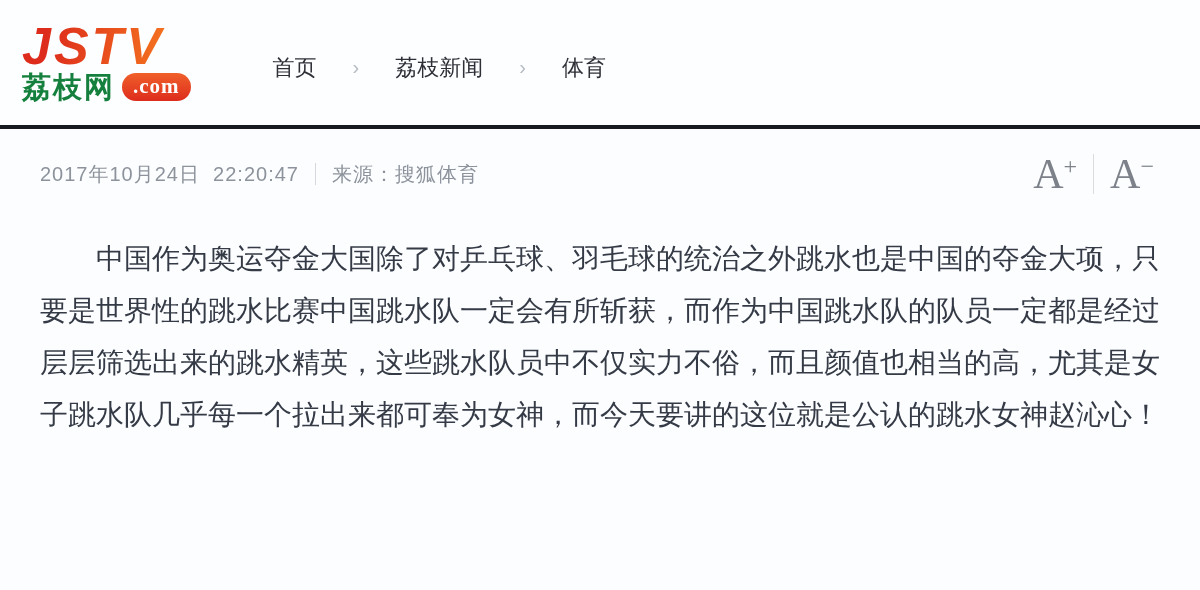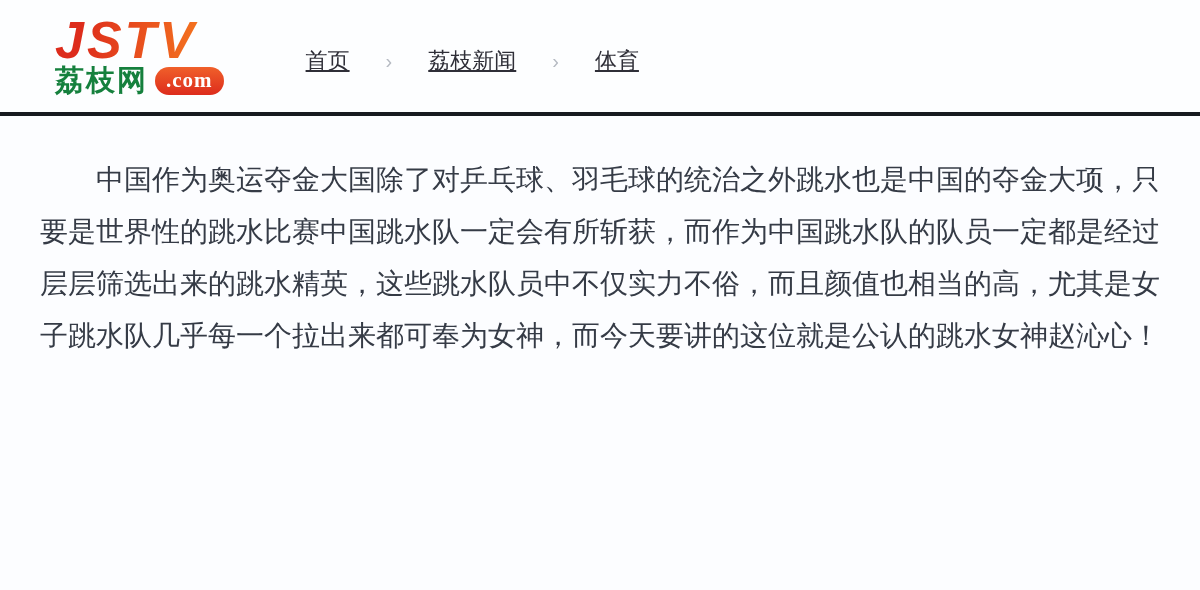--- a/index.html
+++ b/index.html
@@ -14,24 +14,24 @@
   }
   *{box-sizing:border-box;margin:0;padding:0;}
   html,body{width:1200px;height:590px;}
   body{
     background:#fcfdff;
     font-family:"Liberation Sans","DejaVu Sans",sans-serif;
     overflow:hidden;
   }
   
   .header{
-    height:112px;
+    height:125px;
     display:flex;
     align-items:center;
-    padding-left:55px;
+    padding-left:22px;
     background:#fdfeff;
   }
   .logo{
     display:flex;
     flex-direction:column;
     cursor:pointer;
     line-height:1;
   }
   .logo-main{
     font-size:52px;
@@ -68,21 +68,21 @@
   }
   .breadcrumb{
     display:flex;
     align-items:center;
     gap:36px;
     margin-left:82px;
     margin-top:10px;
     font-size:22px;
     color:var(--color-breadcrumb);
   }
-  .crumb{cursor:pointer;text-decoration:underline;}
+  .crumb{cursor:pointer;}
   .crumb-sep{
     color:var(--color-separator);
     font-size:20px;
   }
   
   .top-rule{
     height:4px;
     width:100%;
     background:var(--color-rule);
   }
@@ -163,15 +163,28 @@
     <span class="crumb">荔枝新闻</span>
     <span class="crumb-sep">›</span>
     <span class="crumb">体育</span>
   </nav>
 </div>
 
 <div class="top-rule"></div>
 
 <div class="article">
 
+  <div class="meta-row">
+    <div class="meta-left">
+      <span class="meta-date">2017年10月24日  22:20:47</span>
+      <span class="meta-divider"></span>
+      <span class="meta-source">来源：</span>
+      <span class="meta-source">搜狐体育</span>
+    </div>
+    <div class="font-controls">
+      <span class="font-btn"><span>A</span><sup>+</sup></span>
+      <span class="fc-divider"></span>
+      <span class="font-btn"><span>A</span><sup>−</sup></span>
+    </div>
+  </div>
 
   <p class="article-body">中国作为奥运夺金大国除了对乒乓球、羽毛球的统治之外跳水也是中国的夺金大项，只要是世界性的跳水比赛中国跳水队一定会有所斩获，而作为中国跳水队的队员一定都是经过层层筛选出来的跳水精英，这些跳水队员中不仅实力不俗，而且颜值也相当的高，尤其是女子跳水队几乎每一个拉出来都可奉为女神，而今天要讲的这位就是公认的跳水女神赵沁心！</p>
 </div>
 
 </body></html>

